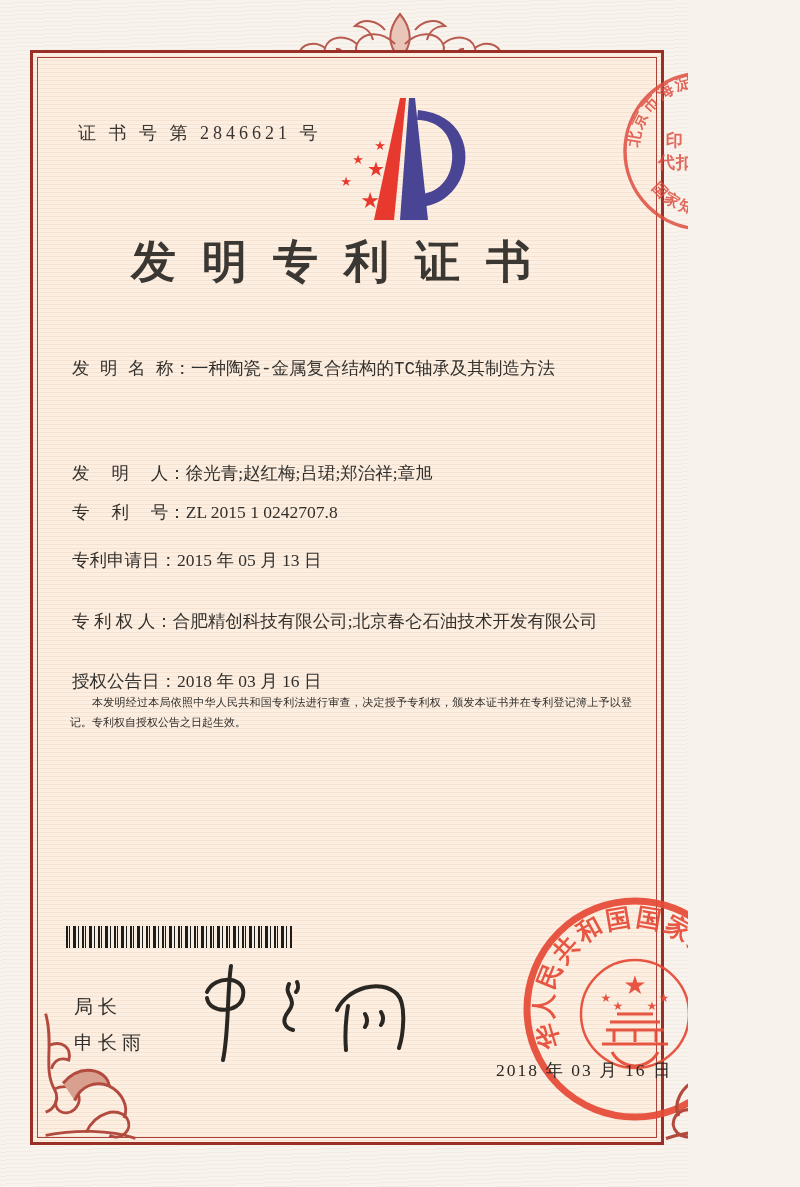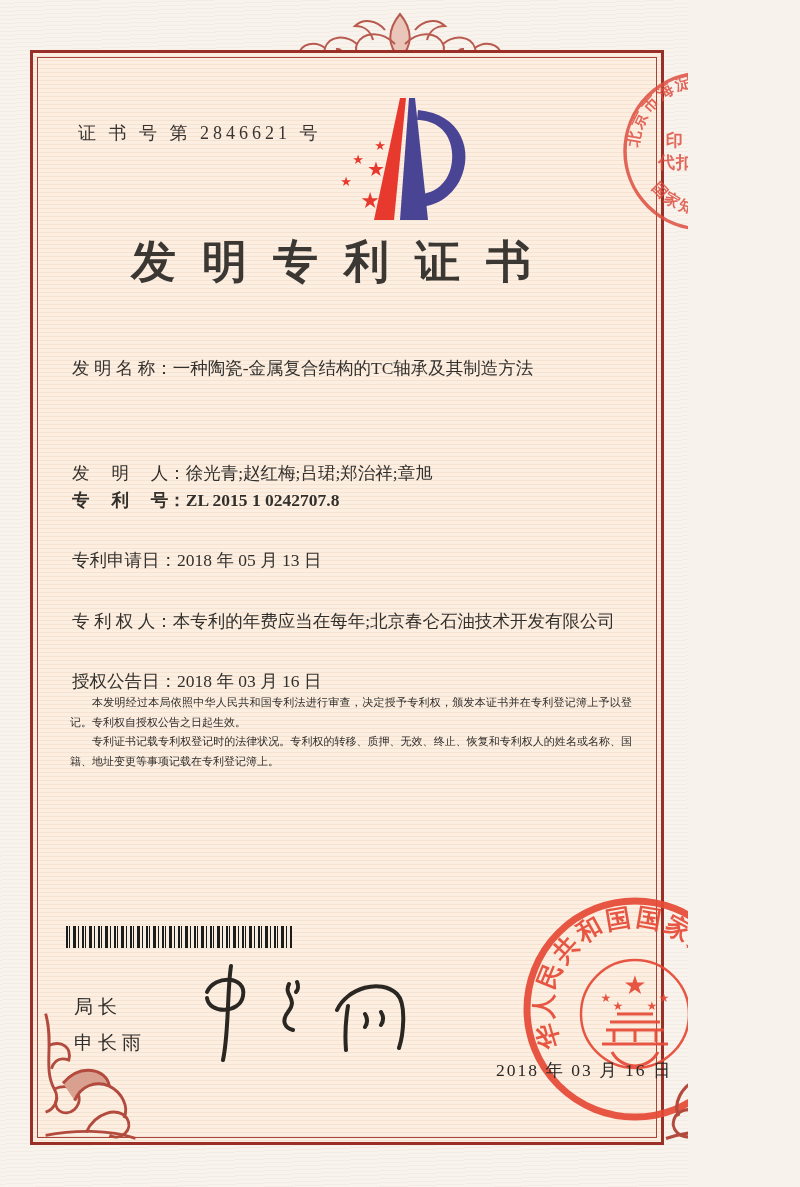--- a/index.html
+++ b/index.html
@@ -13,21 +13,21 @@
   .paper-inner{position:absolute;left:4px;top:4px;right:4px;bottom:4px;border:1px solid #a8443c;}
   .cert-no{position:absolute;left:45px;top:68px;font-size:18px;letter-spacing:4px;color:#3a3430;}
   .logo{position:absolute;left:322px;top:88px;}
   .tax-stamp{position:absolute;left:618px;top:66px;opacity:.85;}
   .title{position:absolute;left:0;right:0;top:232px;text-align:center;font-size:45px;font-weight:600;
          color:#3b3733;letter-spacing:26px;}
   .fields{position:absolute;left:72px;right:50px;top:356px;}
   .frow{position:absolute;left:0;right:0;font-size:17.5px;color:#33302c;white-space:nowrap;}
   .frow .lbl{display:inline-block;}
   .frow .val{display:inline-block;}
-  .f0{top:0;} .f1{top:66px;margin-top:39px;} .f2{top:132px;font-weight:bold;} .f3{top:192px;} .f4{top:253px;} .f5{top:313px;text-decoration:underline;}
+  .f0{top:0;font-family:Liberation Mono, monospace;} .f1{top:66px;margin-top:39px;} .f2{top:144px;} .f3{top:192px;} .f4{top:253px;} .f5{top:313px;text-decoration:underline;}
   .paras{position:absolute;left:70px;right:56px;top:693px;font-size:11px;line-height:1.78;
          color:#2f2c29;text-align:justify;}
   .paras p{margin:0;text-indent:2em;}
   .barcode{position:absolute;left:66px;top:926px;width:226px;height:22px;
     background:repeating-linear-gradient(90deg,#1c1c1c 0 2px,#f8ecdf 2px 3px,#1c1c1c 3px 4px,#f8ecdf 4px 7px,#1c1c1c 7px 10px,#f8ecdf 10px 12px,#1c1c1c 12px 13px,#f8ecdf 13px 16px);}
   .director-label{position:absolute;left:74px;top:994px;font-size:19px;letter-spacing:5px;color:#2f2c29;
     font-family:Liberation Serif, serif;}
   .director-name{position:absolute;left:74px;top:1030px;font-size:19px;letter-spacing:5px;color:#2f2c29;
     font-family:Liberation Sans, sans-serif;}
   .signature{position:absolute;left:185px;top:952px;}
@@ -103,33 +103,32 @@
     <div class="frow f0">
       <span class="lbl">发 明 名 称：</span><span class="val">一种陶瓷-金属复合结构的TC轴承及其制造方法</span>
     </div>
     <div class="frow f1">
       <span class="lbl">发　 明　 人：</span><span class="val">徐光青;赵红梅;吕珺;郑治祥;章旭</span>
     </div>
     <div class="frow f2">
       <span class="lbl">专　 利　 号：</span><span class="val">ZL 2015 1 0242707.8</span>
     </div>
     <div class="frow f3">
-      <span class="lbl">专利申请日：</span><span class="val">2018 年 05 月 13 日</span>
+      <span class="lbl">专利申请日：</span><span class="val">2015 年 05 月 13 日</span>
     </div>
     <div class="frow f4">
-      <span class="lbl">专 利 权 人：</span><span class="val">本专利的年费应当在每年;北京春仑石油技术开发有限公司</span>
+      <span class="lbl">专 利 权 人：</span><span class="val">合肥精创科技有限公司;北京春仑石油技术开发有限公司</span>
     </div>
     <div class="frow f5">
       <span class="lbl">授权公告日：</span><span class="val">2018 年 03 月 16 日</span>
     </div>
   </div>
 
   <div class="paras">
     <p>本发明经过本局依照中华人民共和国专利法进行审查，决定授予专利权，颁发本证书并在专利登记簿上予以登记。专利权自授权公告之日起生效。</p>
-    <p>专利证书记载专利权登记时的法律状况。专利权的转移、质押、无效、终止、恢复和专利权人的姓名或名称、国籍、地址变更等事项记载在专利登记簿上。</p>
   </div>
 
   <div class="barcode"></div>
 
   <div class="director-label">局长</div>
   <div class="director-name">申长雨</div>
 
   <svg class="signature" width="250" height="115" viewBox="0 0 250 115">
     <g stroke="#2a2622" stroke-width="4" fill="none" stroke-linecap="round">
       <path d="M46,14 C42,40 44,80 38,108"></path>

